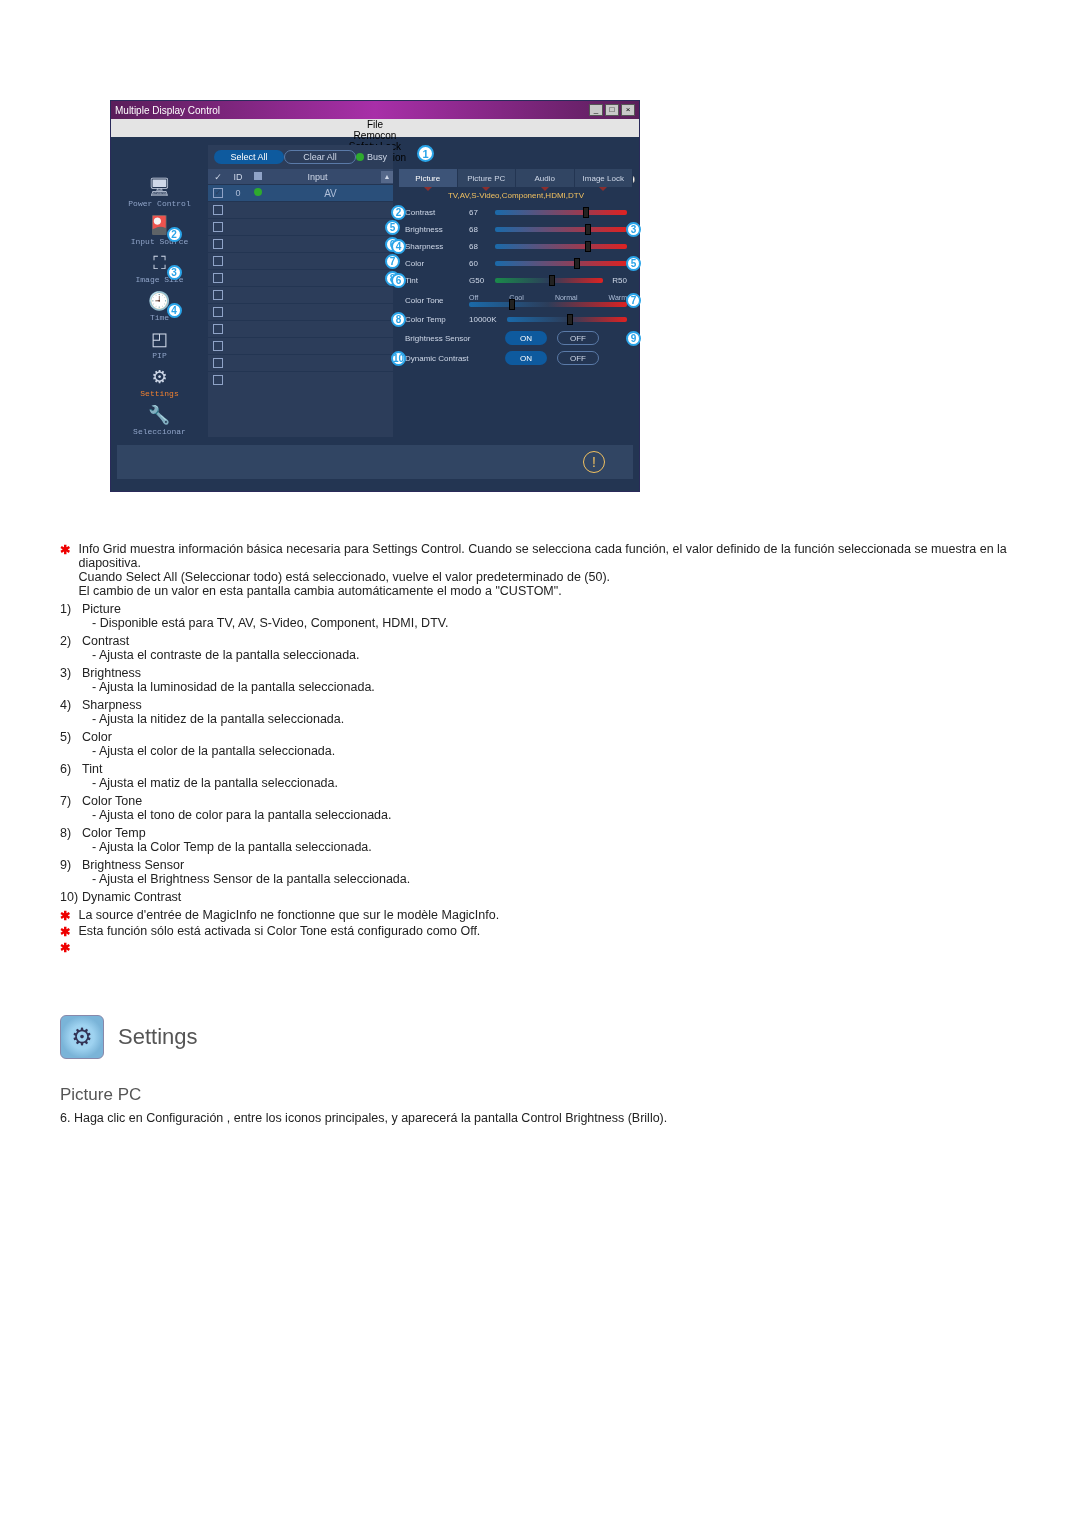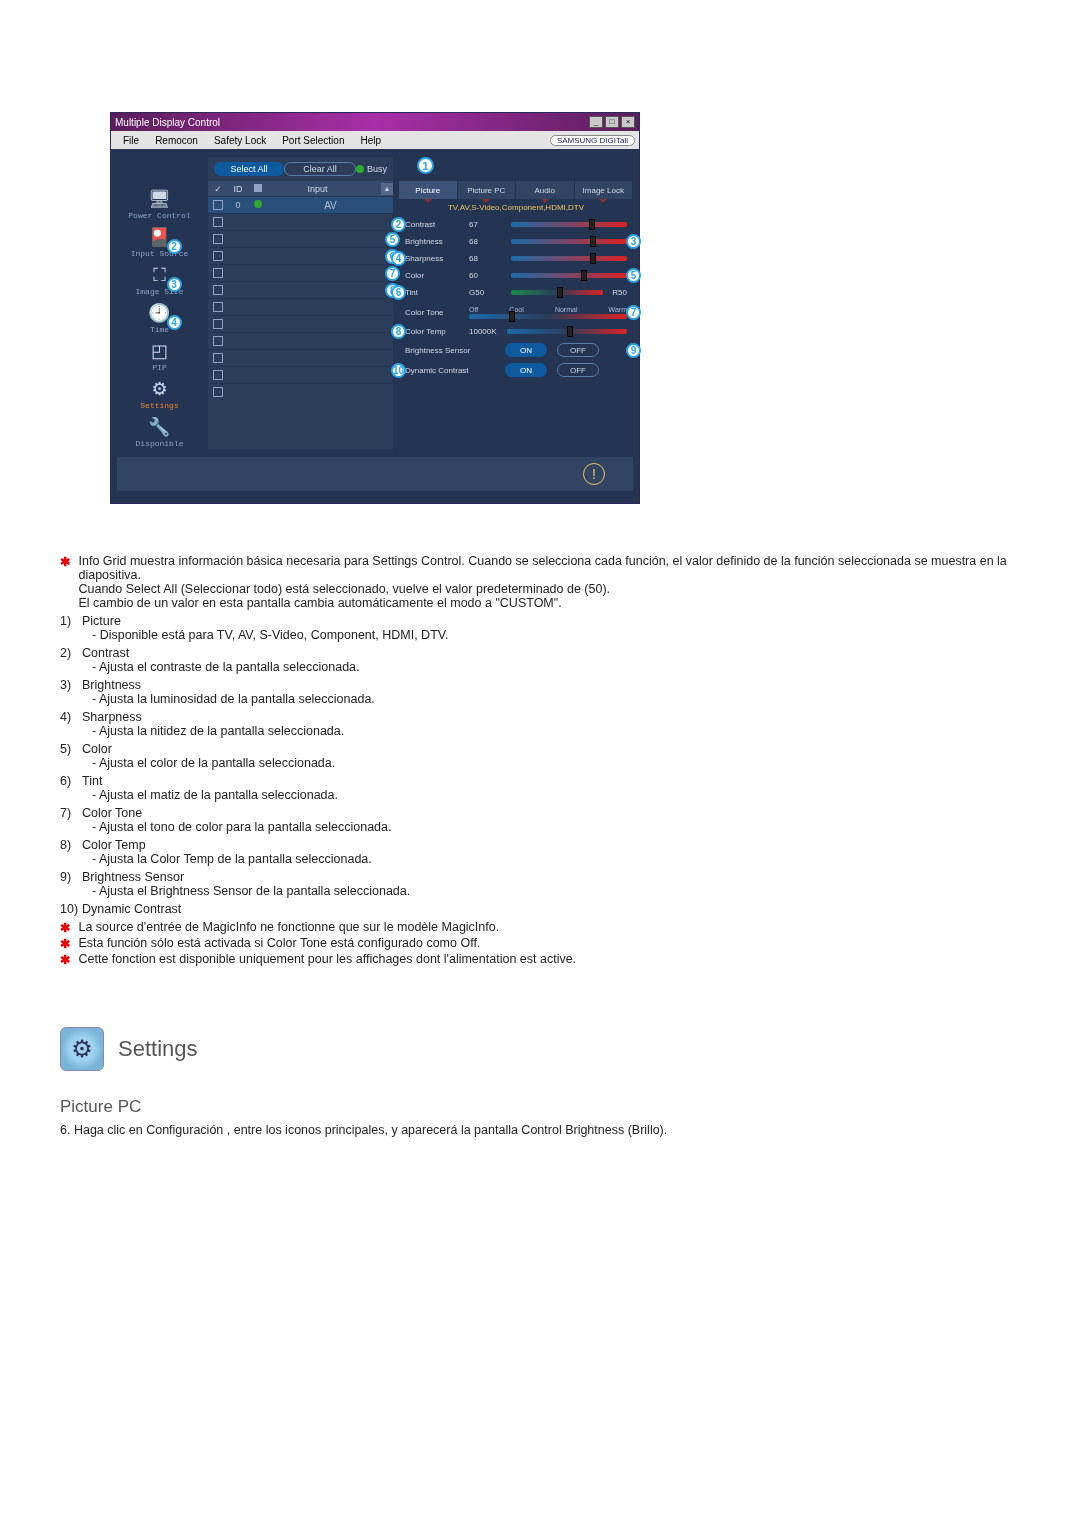--- a/index.html
+++ b/index.html
@@ -1,25 +1,25 @@
 <!DOCTYPE html>
 <html><head>
 <meta charset="utf-8">
 <style>
   * { box-sizing: border-box; margin: 0; padding: 0; }
   body { font-family: Arial, Helvetica, sans-serif; font-size: 12px; background: #fff; width: 1080px; }
-  .page { padding: 52px 60px; }
+  .page { padding: 40px 60px; }
   
   
   .appwin { width: 530px; border: 1px solid #2a2a5a; margin: 60px 0 0 50px; background: #1c2740; }
   .titlebar { height: 18px; background: linear-gradient(90deg, #5a1e5a, #a82fa8 50%, #5a1e5a); display: flex; align-items: center; padding: 0 4px; }
   .titlebar-text { color: #fff; font-size: 10px; flex: 1; }
   .winctrls { display: flex; gap: 2px; }
   .winctrl { width: 14px; height: 12px; background: #c9c9c9; border: 1px solid #555; font-size: 8px; text-align: center; line-height: 10px; }
-  .menubar { height: 18px; background: #e4e4e4; display: flex; align-items: center; padding: 0 4px; font-size: 10px; }
+  .menubar { height: 18px; background: #e4e4e4; display: flex; align-items: center; padding: 0 4px; font-size: 10px; flex-direction: column; }
   .menuitem { padding: 0 8px; }
   .brand { margin-left: auto; background: #fff; border: 1px solid #888; border-radius: 8px; font-size: 8px; padding: 0 6px; color: #1a1a6a; }
   
   .appbody { background: #233552; padding: 8px 6px 12px 6px; }
   .cols { display: flex; gap: 6px; }
   .sidebar { width: 85px; display: flex; flex-direction: column; align-items: center; gap: 2px; padding-top: 28px; }
   .sbitem { width: 80px; text-align: center; position: relative; }
   .sbicon { width: 34px; height: 28px; margin: 0 auto; display: flex; align-items: center; justify-content: center; font-size: 18px; color: #cfd8e8; }
   .sblabel { font-size: 8px; color: #8fa3c7; margin-top: -2px; line-height: 10px; font-family: Liberation Mono, monospace; }
   .sblabel.active { color: #f08030; }
@@ -52,21 +52,21 @@
   
   .rightpanel { flex: 1; position: relative; }
   .tabs { display: flex; height: 18px; margin-top: 24px; }
   .tab { flex: 1; display: flex; align-items: center; justify-content: center; font-size: 8px; color: #cfd8e8; background: #314563; border-right: 1px solid #233552; position: relative; }
   .tab.active { background: #3d5478; color: #fff; }
   .tab .tabarrow { position: absolute; bottom: -4px; left: 50%; transform: translateX(-50%); width: 0; height: 0; border-left: 4px solid transparent; border-right: 4px solid transparent; border-top: 4px solid #8a2e2e; }
   .subhdr { font-size: 8px; color: #f0c060; text-align: center; padding: 4px 0; }
   .ctrls { padding: 0 6px; position: relative; }
   .ctrlrow { display: flex; align-items: center; height: 17px; font-size: 8px; color: #cfd8e8; position: relative; }
   .ctrlrow .lbl { width: 64px; }
-  .ctrlrow .val { width: 42px; text-align: left; }
+  .ctrlrow .val { width: 26px; text-align: left; }
   .slider { flex: 1; height: 5px; background: linear-gradient(90deg, #1a6aaa, #d22); position: relative; border-radius: 2px; }
   .slider .thumb { position: absolute; top: -3px; width: 6px; height: 11px; background: #222; border: 1px solid #000; }
   .leftbadge { position: absolute; left: -14px; width: 15px; height: 15px; border: 2px solid #2aa4e8; border-radius: 50%; background: #fff; color: #2aa4e8; font-weight: bold; font-size: 10px; display: flex; align-items: center; justify-content: center; }
   .rightbadge { position: absolute; right: -14px; width: 15px; height: 15px; border: 2px solid #2aa4e8; border-radius: 50%; background: #fff; color: #2aa4e8; font-weight: bold; font-size: 10px; display: flex; align-items: center; justify-content: center; }
   .tonerow { display: flex; align-items: center; height: 22px; font-size: 8px; color: #cfd8e8; }
   .tonerow .lbl { width: 64px; }
   .tonebar { flex: 1; position: relative; }
   .tonelabels { display: flex; justify-content: space-between; font-size: 7px; color: #aebed8; margin-bottom: 1px; }
   .tonetrack { height: 5px; background: linear-gradient(90deg, #1a6aaa, #2c3d5a 50%, #d22); position: relative; border-radius: 2px; }
   .tonetrack .thumb { position: absolute; top: -3px; width: 6px; height: 11px; background: #222; border: 1px solid #000; }
@@ -147,21 +147,21 @@
           <div class="sbitem">
             <div class="sbicon">◰</div>
             <div class="sblabel">PIP</div>
           </div>
           <div class="sbitem">
             <div class="sbicon">⚙</div>
             <div class="sblabel active">Settings</div>
           </div>
           <div class="sbitem">
             <div class="sbicon">🔧</div>
-            <div class="sblabel">Disponible</div>
+            <div class="sblabel">Seleccionar</div>
           </div>
         </div>
 
         <div class="midgrid">
           <div class="midtop">
             <div class="pillbtn sel">Select All</div>
             <div class="pillbtn clr">Clear All</div>
             <div class="busy">
               <span class="busydot"></span>
               <span>Busy</span>
@@ -452,21 +452,20 @@
         <div class="note-starred">
           <span class="star">✱</span>
           <div>La source d'entrée de MagicInfo ne fonctionne que sur le modèle MagicInfo.</div>
         </div>
         <div class="note-starred">
           <span class="star">✱</span>
           <div>Esta función sólo está activada si Color Tone está configurado como Off.</div>
         </div>
         <div class="note-starred">
           <span class="star">✱</span>
-          <div>Cette fonction est disponible uniquement pour les affichages dont l'alimentation est active.</div>
         </div>
       </div>
 
     <div class="secticon">
       <div class="gearicon">⚙</div>
       <div class="secttitle">Settings</div>
     </div>
     <div class="subsect">Picture PC</div>
     <div class="substeps">6. Haga clic en Configuración , entre los iconos principales, y aparecerá la pantalla Control Brightness (Brillo).</div>
   </div>

